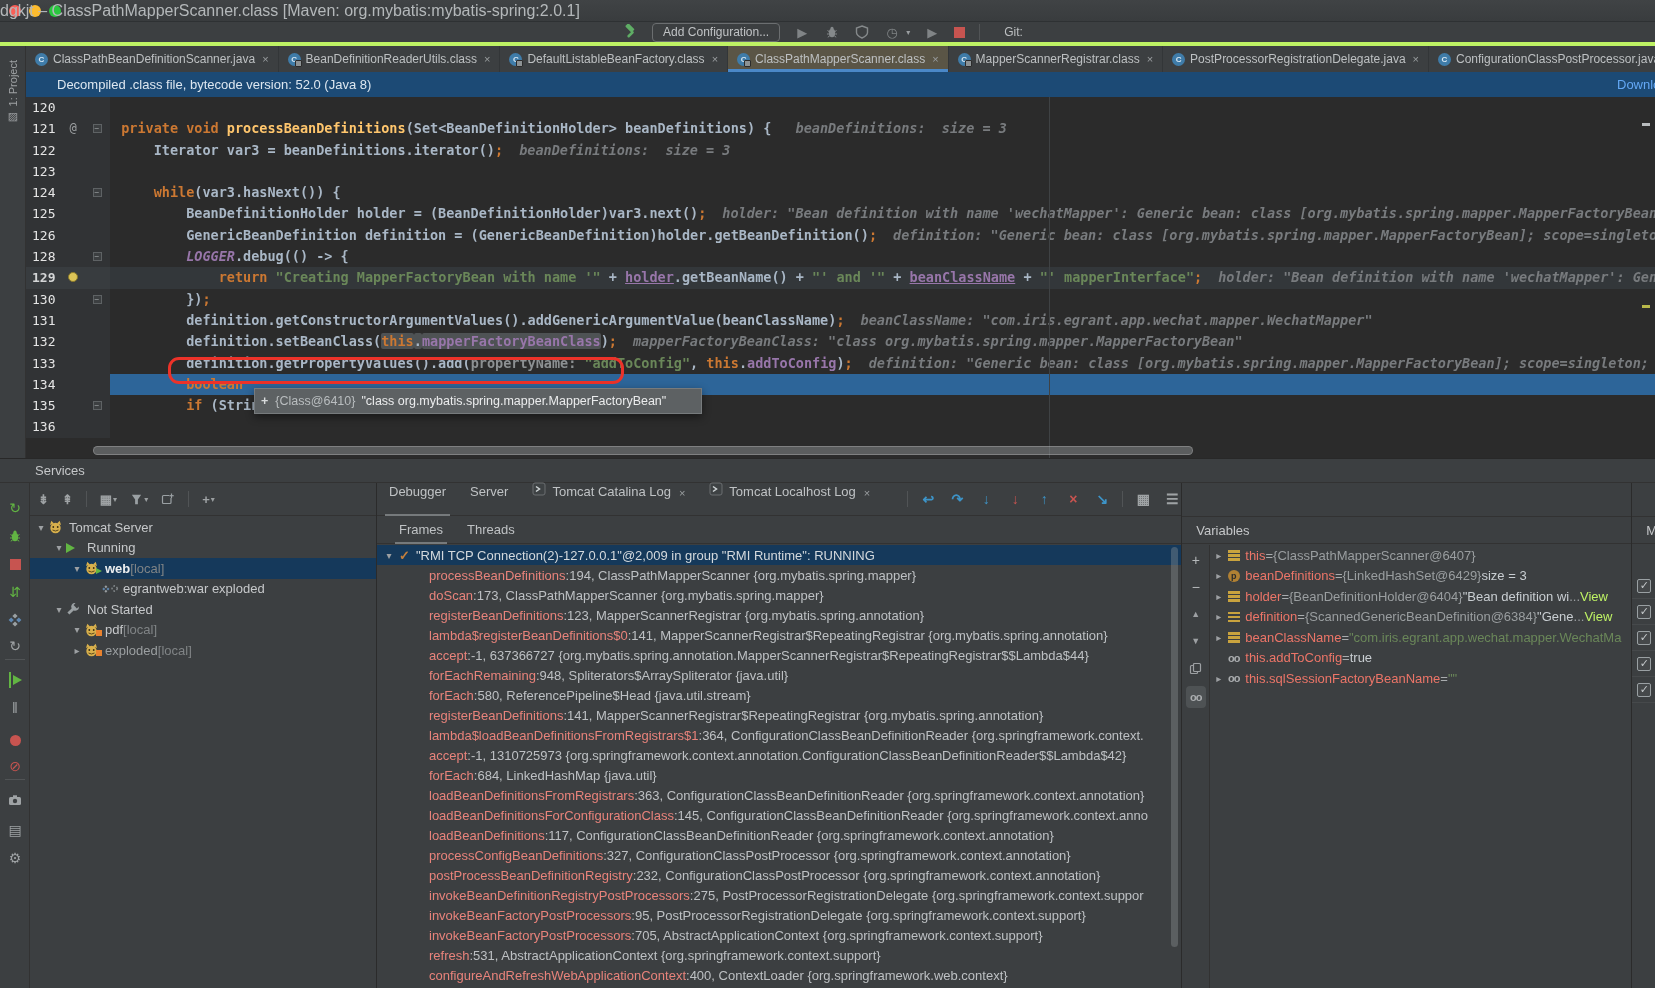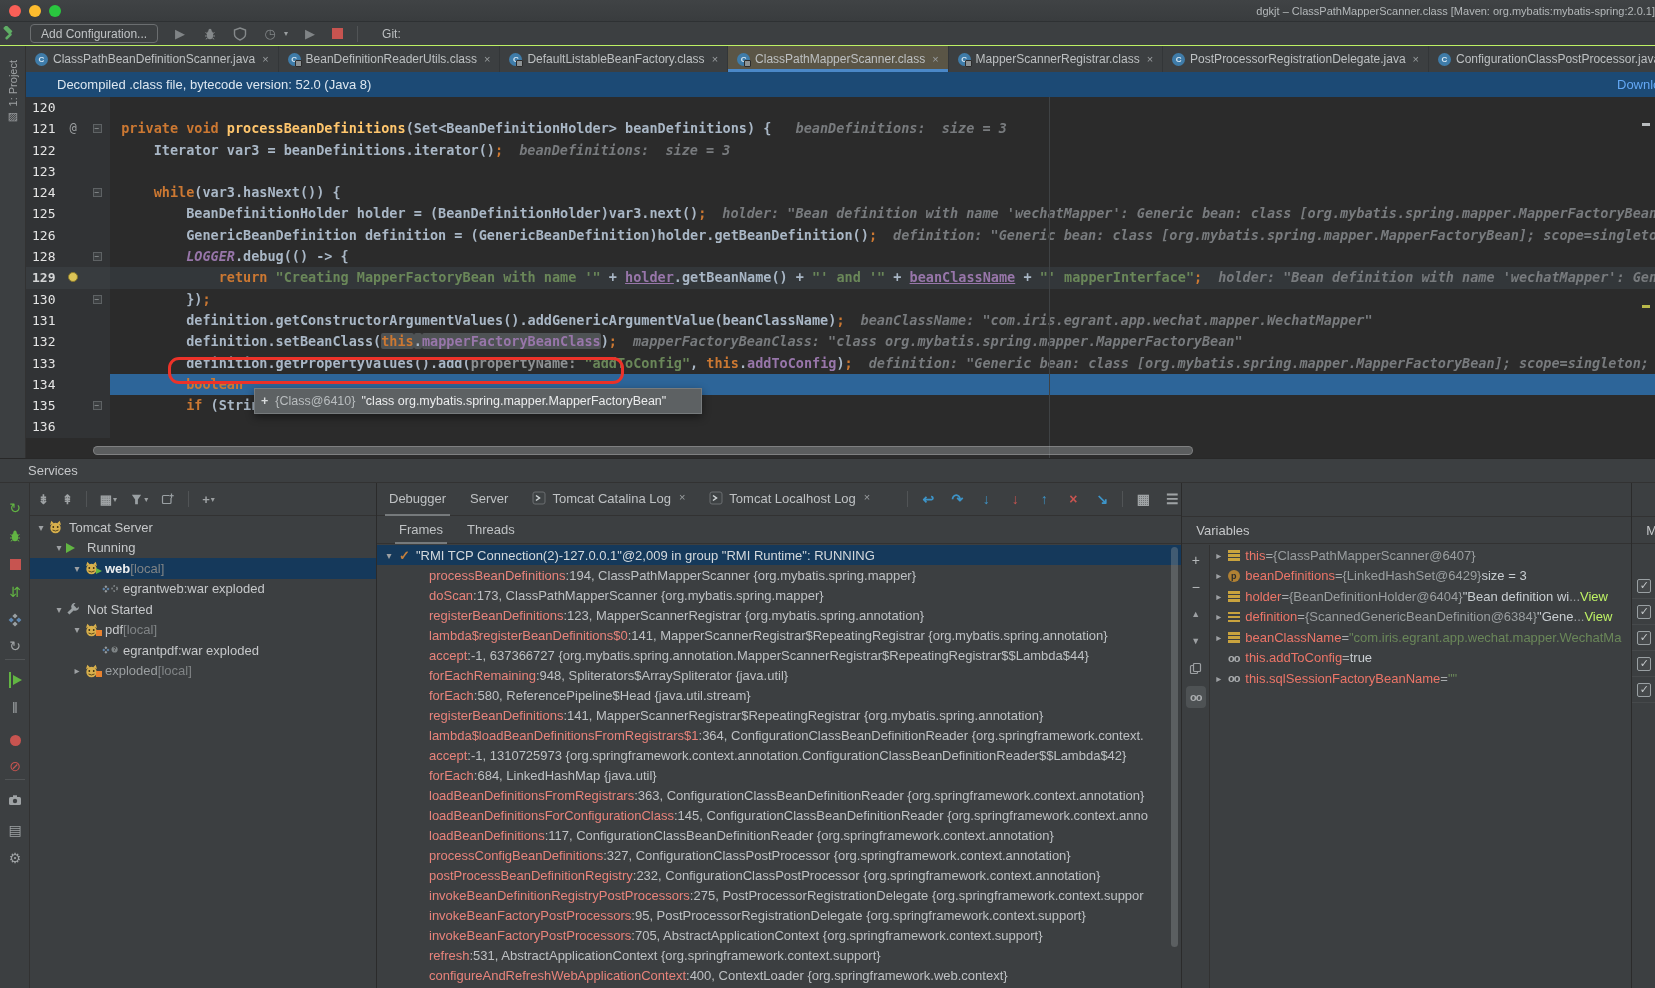--- a/index.html
+++ b/index.html
@@ -7,25 +7,25 @@
     font-family:"Liberation Sans", sans-serif; }
   #app { position:relative; width:1655px; height:988px; background:#2b2b2b; overflow:hidden; }
 
   
   .titlebar { position:absolute; left:0; top:0; width:1655px; height:22px;
     background:linear-gradient(#404345,#393c3e); border-bottom:1px solid #2e3133;
     display:flex; align-items:center; }
   .traffic { display:flex; gap:8px; margin-left:9px; }
   .tl { width:12px; height:12px; border-radius:50%; }
   .tl.r{background:#f95f57}.tl.y{background:#fdbc2e}.tl.g{background:#2ac73f}
-  .wtitle { position:absolute; left:0; right:0; text-align:right; font-size:11px; color:#b4b8ba;margin-left:44px; }
+  .wtitle { position:absolute; left:0; right:0; text-align:left; font-size:16px; color:#b4b8ba; }
 
   
   .maintb { position:absolute; left:0; top:22px; width:1655px; height:24px; background:#3c3f41;
-    border-bottom:1px solid #bef264; display:flex; align-items:center; justify-content:flex-start; }
+    border-bottom:4px solid #bef264; display:flex; align-items:center; justify-content:center; }
   .maintb .grp { display:flex; align-items:center; gap:14px; margin-right:6px; }
   .addcfg { height:19px; padding:0 10px; border:1px solid #6b6e70; border-radius:4px;
     color:#c0c3c5; font-size:12px; display:flex; align-items:center; background:transparent; }
   .tbico { width:16px; height:16px; display:inline-flex; align-items:center; justify-content:center;
     font-size:13px; color:#7f8385; }
   .tbico.playg { color:#808486; }
   .stopsq { width:11px; height:11px; background:#c75450; display:inline-block; }
   .drop { font-size:8px; color:#9a9ea0; margin-left:-8px; }
   .gitlabel { color:#bcbfc1; font-size:12px; margin:0 4px 0 10px; }
   .vsep { width:1px; height:16px; background:#515456; }
@@ -85,21 +85,21 @@
     font-size:12.5px; padding-left:6px; white-space:nowrap; overflow:hidden; }
   .tt-plus { color:#d7dadb; font-weight:bold; margin-right:7px; }
   .tt-ref { color:#b9bdbf; margin-right:6px; } .tt-val { color:#ebeced; }
   .hscroll { position:absolute; left:67px; top:349px; width:1100px; height:9px; border-radius:5px;
     background:rgba(150,155,158,.45); border:1px solid rgba(255,255,255,.22); }
   .emark { position:absolute; width:8px; height:3px; }
 
   
   .svc { position:absolute; left:0; top:458px; width:1655px; height:530px; background:#3c3f41; border-top:1px solid #282828; }
   .svc-hd { height:24px; display:flex; align-items:center; font-size:13px; color:#c5c7c9;
-    padding-left:28px; border-bottom:1px solid #323232; }
+    padding-left:35px; border-bottom:1px solid #323232; }
   .svc-body { position:absolute; left:0; top:24px; right:0; bottom:0; display:flex; }
 
   .svc-stripe { flex:0 0 30px; border-right:1px solid #323232; position:relative; }
   .svc-stripe .sbtn { position:absolute; left:0; width:30px; height:22px; display:flex; align-items:center; justify-content:center; font-size:14px; }
   .hsep { position:absolute; left:5px; width:20px; height:1px; background:#515456; }
 
   .svc-tree { flex:0 0 347px; border-right:1px solid #2b2b2b; position:relative; }
   .tree-tb { height:33px; border-bottom:1px solid #323232; display:flex; align-items:center; gap:13px; padding-left:8px; font-size:13px; color:#9fa3a5; }
   .tree-rows { position:absolute; left:0; top:34px; right:0; bottom:0; overflow:hidden; }
   .trow { height:20.5px; display:flex; align-items:center; font-size:13px; color:#c6c8ca; white-space:nowrap; }
@@ -108,21 +108,21 @@
   .trow .ticon { width:16px; height:14px; position:relative; margin-right:5px; flex:0 0 16px; }
   .trow .lbl.b { font-weight:bold; color:#eceeef; }
   .trow .sfx { color:#808486; } .trow.dim .lbl { color:#9b9fa1; }
   .ovl { position:absolute; right:-2px; bottom:-2px; }
   .runtri { width:0; height:0; border-left:9px solid #62b543; border-top:5px solid transparent; border-bottom:5px solid transparent; display:inline-block; }
   .runtri.small { border-left-width:6px; border-top-width:3.5px; border-bottom-width:3.5px; }
   .stopsq.small { width:6px; height:6px; background:#e8822e; }
 
   .dbg { flex:0 0 780px; border-right:1px solid #2b2b2b; position:relative; }
   .dbg-tabs { height:33px; border-bottom:1px solid #323232; display:flex; align-items:center; font-size:13px; color:#bfc2c4; }
-  .dtab { display:flex; align-items:flex-start; gap:6px; padding:8px 12px; height:33px; position:relative; white-space:nowrap; }
+  .dtab { display:flex; align-items:flex-end; gap:6px; padding:17px 12px; height:33px; position:relative; white-space:nowrap; }
   .dtab.active::after { content:""; position:absolute; left:8px; right:8px; bottom:0; height:2px; background:#767a7c; }
   .dtab .tclose { font-size:11px; }
   .dbg-icons { display:flex; align-items:center; gap:11px; margin-left:14px; }
   .dico { font-size:14px; font-weight:bold; color:#3d94c8; width:18px; text-align:center; }
   .dico.red { color:#c75450; } .dico.gray { color:#9fa3a5; }
   .bars { width:13px; height:2px; background:#3d94c8; box-shadow:0 4px 0 #3d94c8, 0 8px 0 #3d94c8; margin-top:-8px; }
   .ftabs { height:28px; border-bottom:1px solid #323232; display:flex; align-items:center; font-size:13px; color:#bfc2c4; padding-left:10px; }
   .ftab { padding:0 12px; height:28px; display:flex; align-items:center; position:relative; }
   .ftab.active::after { content:""; position:absolute; left:8px; right:8px; bottom:0; height:2px; background:#767a7c; }
   .frames { position:absolute; left:0; top:62px; right:0; bottom:0; overflow:hidden; }
@@ -455,37 +455,20 @@
                   <circle cx="7" cy="8" r="5.2" fill="#d8b04c"></circle>
                   <circle cx="4.8" cy="7" r="0.9" fill="#3a2f12"></circle>
                   <circle cx="9.2" cy="7" r="0.9" fill="#3a2f12"></circle>
                   <path d="M4 10 Q7 12 10 10" stroke="#3a2f12" stroke-width="0.8" fill="none"></path>
                 </svg>
                 <span class="ovl"><span class="stopsq small"></span></span>
               </span>
               <span class="lbl">pdf</span>
               <span class="sfx"> [local]</span>
             </div>
-            <div class="trow" style="padding-left: 58px;">
-              <span class="chev"></span>
-              <span class="ticon" style="display:inline-flex;gap:1px">
-                <svg width="14" height="14" viewBox="0 0 14 14">
-                  <polygon points="7,0.4 9.6,3 7,5.6 4.4,3" fill="#9aa0a3"></polygon>
-                  <polygon points="3.2,4.4 5.8,7 3.2,9.6 0.6,7" fill="#5f87b0"></polygon>
-                  <polygon points="10.8,4.4 13.4,7 10.8,9.6 8.2,7" fill="#5f87b0"></polygon>
-                  <polygon points="7,8.4 9.6,11 7,13.6 4.4,11" fill="#9aa0a3"></polygon>
-                </svg>
-                <svg width="13" height="13" viewBox="0 0 14 14">
-                  <circle cx="7" cy="7" r="6" fill="#7e8486"></circle>
-                  <text x="7" y="10.2" font-size="9" text-anchor="middle" fill="#2b2b2b" font-weight="bold">?</text>
-                </svg>
-              </span>
-              <span class="lbl">egrantpdf:war exploded</span>
-              <span class="sfx"></span>
-            </div>
             <div class="trow dim" style="padding-left: 40px;">
               <span class="chev">▸</span>
               <span class="ticon" style="display:inline-flex;gap:1px">
                 <svg width="15" height="14" viewBox="0 0 14 14">
                   <polygon points="1.5,5 2.8,0.8 5.5,3.4" fill="#d8b04c"></polygon>
                   <polygon points="12.5,5 11.2,0.8 8.5,3.4" fill="#d8b04c"></polygon>
                   <circle cx="7" cy="8" r="5.2" fill="#d8b04c"></circle>
                   <circle cx="4.8" cy="7" r="0.9" fill="#3a2f12"></circle>
                   <circle cx="9.2" cy="7" r="0.9" fill="#3a2f12"></circle>
                   <path d="M4 10 Q7 12 10 10" stroke="#3a2f12" stroke-width="0.8" fill="none"></path>

